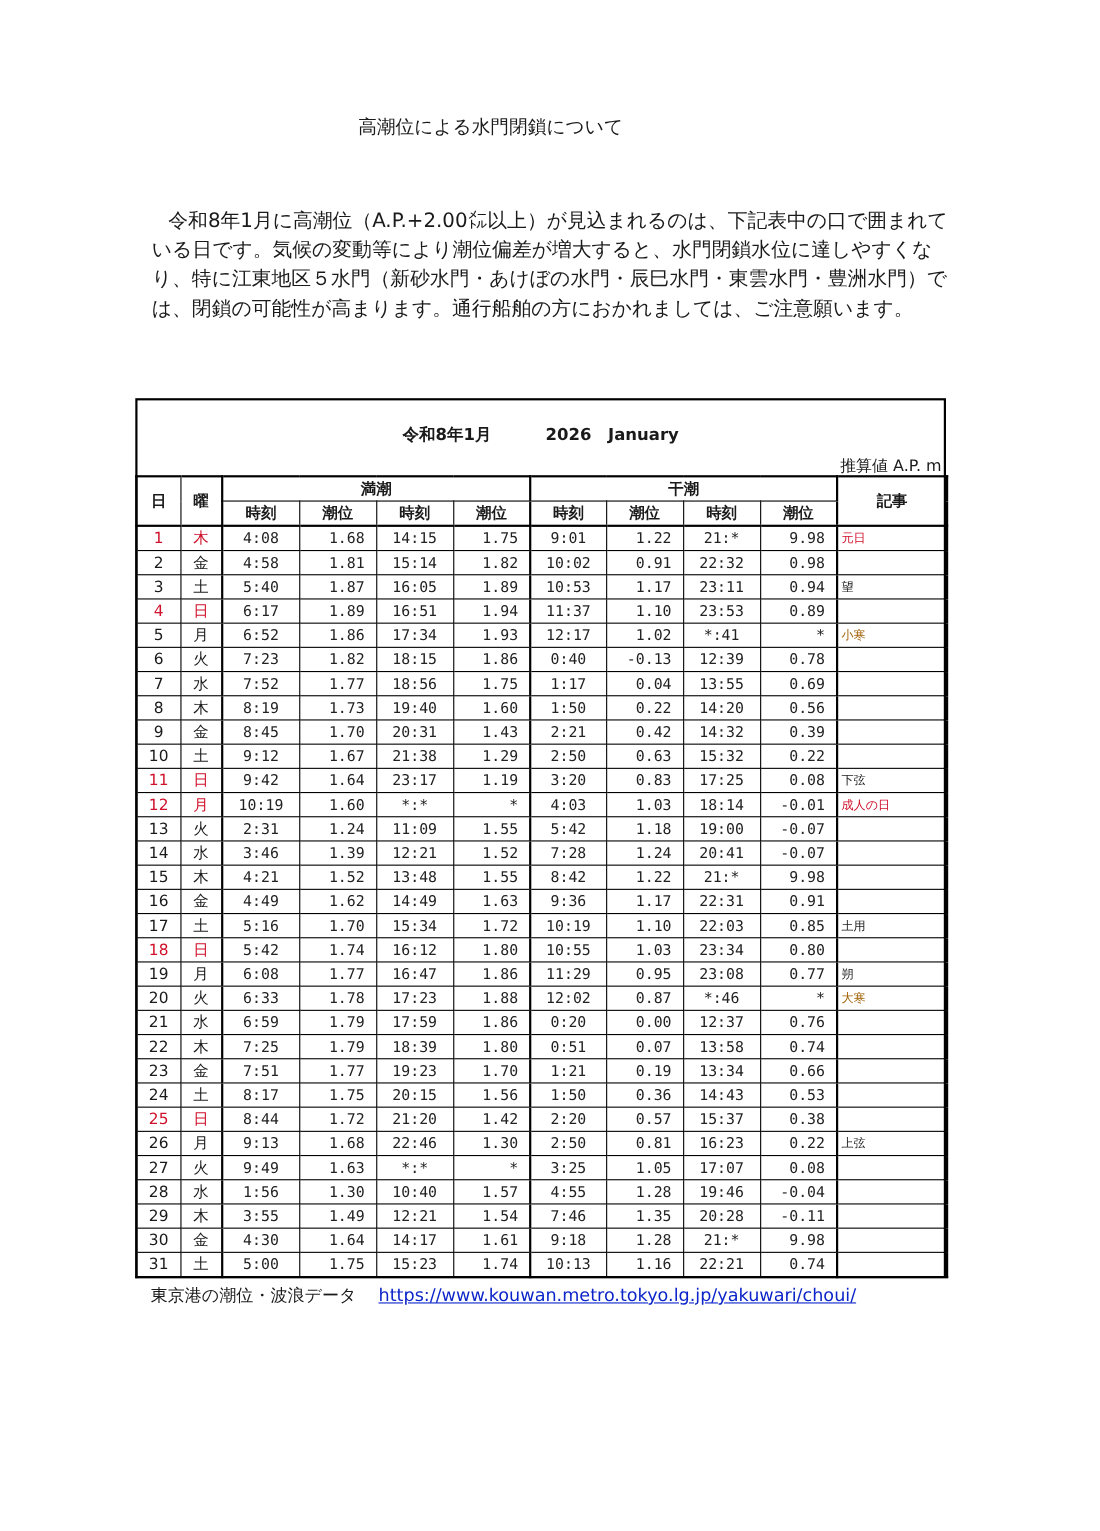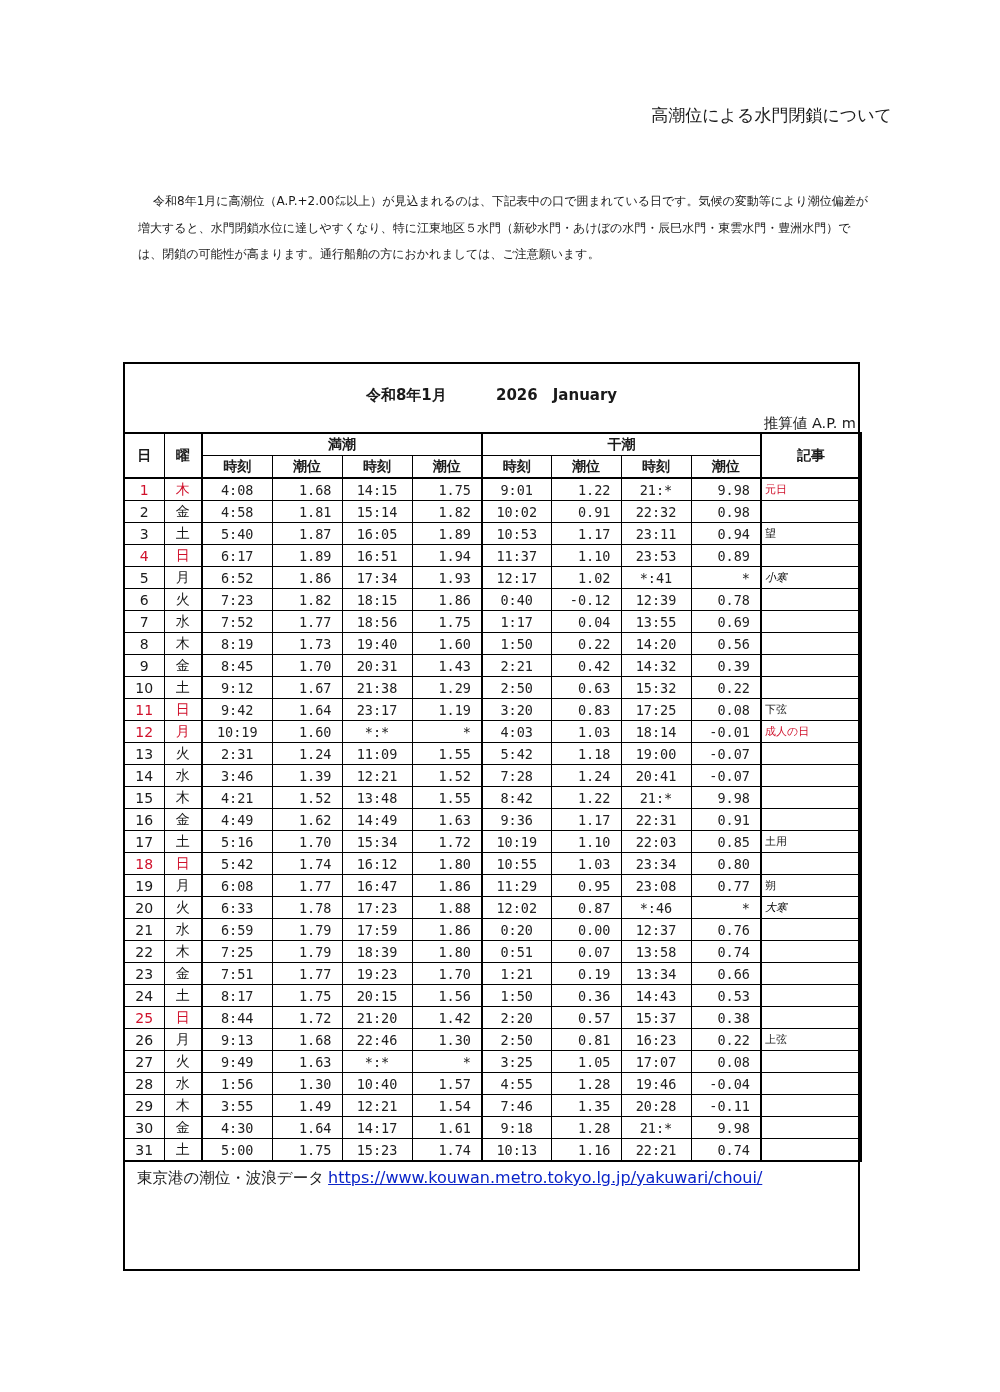--- a/index.html
+++ b/index.html
@@ -1,41 +1,41 @@
 <!DOCTYPE html>
 <html><head>
 <meta charset="utf-8">
 <style>
   html, body { margin: 0; padding: 0; background: #ffffff; }
   body { width: 1000px; height: 1392px; position: relative; font-family: "DejaVu Sans", sans-serif; color: #1a1a1a; overflow: hidden; }
-  .title { position: absolute; left: 0; width: 892px; top: 104px; text-align: right; font-size: 17px; }
-  .para { position: absolute; left: 138px; width: 730px; font-size: 12px; line-height: 26.5px; }
+  .title { position: absolute; left: 0; width: 892px; top: 104px; text-align: center; font-size: 17px; }
+  .para { position: absolute; left: 138px; width: 730px; font-size: 18px; line-height: 26.5px; }
   .para p { margin: 0; }
   .p1 { top: 188px; }
   .indent { text-indent: 15px; }
-  .frame { position: absolute; left: 123px; top: 362px; width: 737px; height: 909px; border: 2px solid #000; box-sizing: border-box; }
+  .frame { position: absolute; left: 123px; top: 362px; width: 737px; height: 800px; border: 2px solid #000; box-sizing: border-box; }
   .caption { position: absolute; left: 0; width: 100%; top: 22px; text-align: center; font-weight: bold; font-size: 15px; }
   .caption span { margin: 0 22px; }
   .unit { position: absolute; right: 2px; top: 50px; font-size: 14.5px; }
   table { position: absolute; left: 123px; top: 432px; border-collapse: collapse; table-layout: fixed; }
   td, th { border: 1px solid #000; padding: 0; height: 21px; font-size: 14px; font-weight: normal; white-space: nowrap; overflow: hidden; }
   th { font-weight: bold; font-size: 14px; text-align: center; }
   .thick-l { border-left: 2px solid #000; }
   .thick-r { border-right: 2px solid #000; }
   .thick-t { border-top: 2px solid #000; }
   .thick-b { border-bottom: 2px solid #000; }
   td.day { text-align: center; }
   td.wd { text-align: center; }
   td.time { text-align: center; font-family: "DejaVu Sans Mono", monospace; font-size: 13.5px; color: #222; }
   td.lvl { text-align: right; padding-right: 10px; font-family: "DejaVu Sans Mono", monospace; font-size: 13.5px; color: #222; }
   td.note { text-align: left; padding-left: 3px; font-size: 11px; }
   .red { color: #d0112b; }
-  .blue { color: #000000; font-style: italic; }
+  .blue { color: #a16207; }
   .footer { position: absolute; left: 137px; top: 1168px; font-size: 15.5px; }
-  .footer a { color: #0b24c9; text-decoration: underline; margin-left: 4px; font-size: 16px; }
+  .footer a { color: #0b24c9; text-decoration: underline; margin-left: 20px; font-size: 16px; }
 </style>
 </head>
 <body>
 
 <div class="title">高潮位による水門閉鎖について</div>
 
 <div class="para p1">
   <p class="indent">令和8年1月に高潮位（A.P.+2.00㍍以上）が見込まれるのは、下記表中の口で囲まれている日です。気候の変動等により潮位偏差が増大すると、水門閉鎖水位に達しやすくなり、特に江東地区５水門（新砂水門・あけぼの水門・辰巳水門・東雲水門・豊洲水門）では、閉鎖の可能性が高まります。通行船舶の方におかれましては、ご注意願います。</p>
 </div>
 
@@ -147,21 +147,21 @@
         <td class="note thick-r blue">小寒</td>
       </tr>
       <tr>
         <td class="day thick-l">6</td>
         <td class="wd thick-r">火</td>
         <td class="time">7:23</td>
         <td class="lvl">1.82</td>
         <td class="time">18:15</td>
         <td class="lvl thick-r">1.86</td>
         <td class="time">0:40</td>
-        <td class="lvl">-0.12</td>
+        <td class="lvl">-0.13</td>
         <td class="time">12:39</td>
         <td class="lvl thick-r">0.78</td>
         <td class="note thick-r"></td>
       </tr>
       <tr>
         <td class="day thick-l">7</td>
         <td class="wd thick-r">水</td>
         <td class="time">7:52</td>
         <td class="lvl">1.77</td>
         <td class="time">18:56</td>

